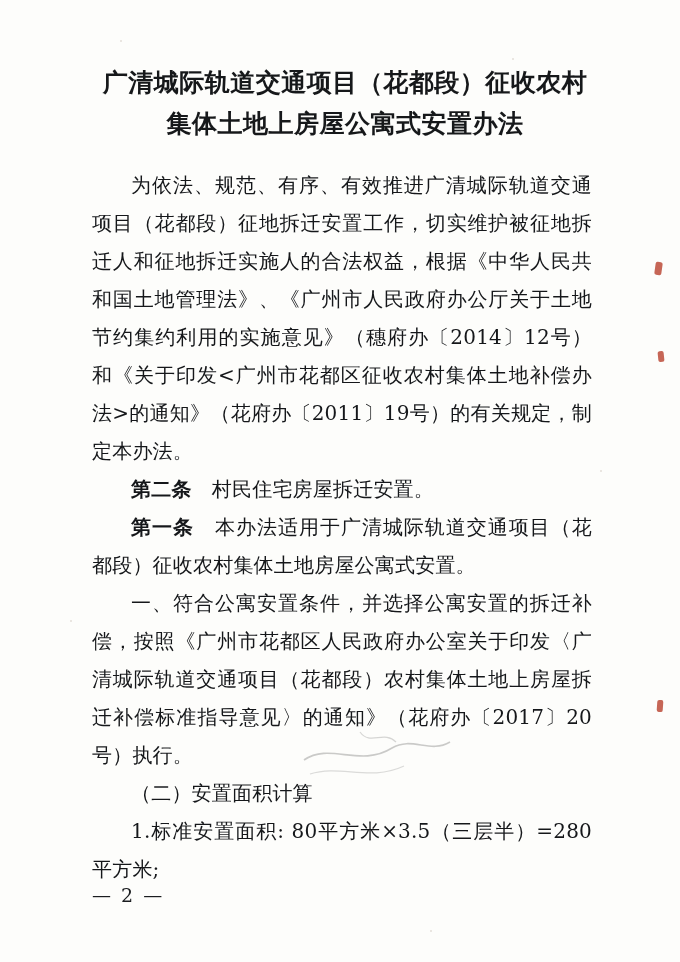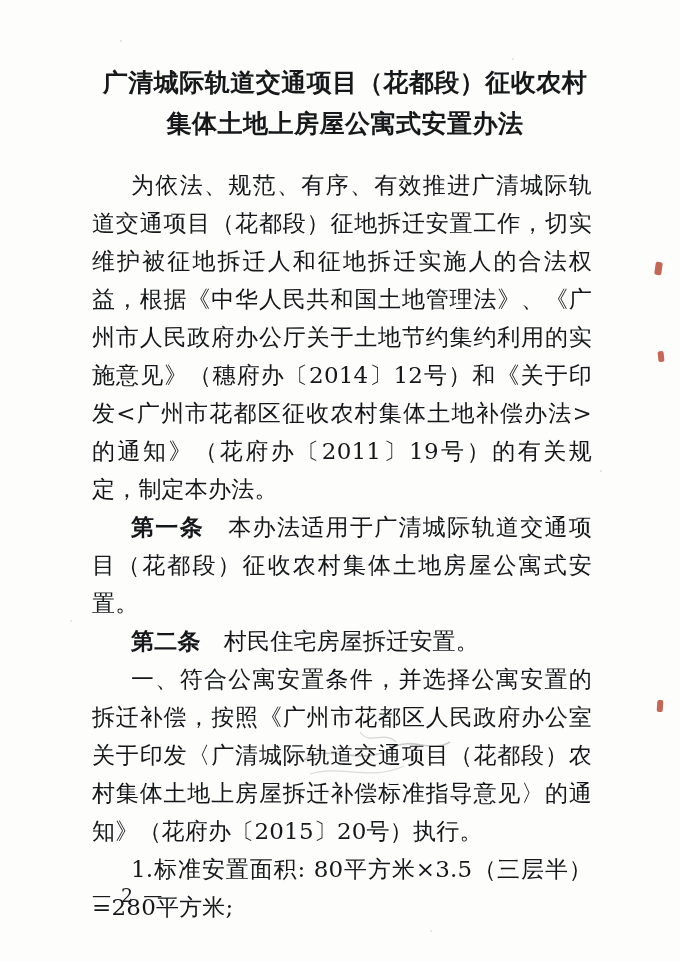--- a/index.html
+++ b/index.html
@@ -39,21 +39,21 @@
     font-family: "DejaVu Serif", "Liberation Serif", serif;
     font-weight: bold;
     font-size: 25px;
     line-height: 41px;
     letter-spacing: 0.5px;
     color: #16181a;
     margin: 0 0 22px 6px;
     white-space: pre-line;
   }
   .para {
-    font-size: 23px;
+    font-size: 20px;
     line-height: 38px;
     color: #15171a;
     text-align: justify;
     text-justify: inter-ideograph;
     margin: 0;
     letter-spacing: 0.2px;
   }
   .para.indent {
     text-indent: 39px;
   }
@@ -104,23 +104,24 @@
   <div class="mark m2"></div>
   <div class="mark m3"></div>
 
   <div class="doc-body">
 
     <h1 class="doc-title">广清城际轨道交通项目（花都段）征收农村
 集体土地上房屋公寓式安置办法</h1>
 
     <div class="para-block">
       <p class="para indent">为依法、规范、有序、有效推进广清城际轨道交通项目（花都段）征地拆迁安置工作，切实维护被征地拆迁人和征地拆迁实施人的合法权益，根据《中华人民共和国土地管理法》、《广州市人民政府办公厅关于土地节约集约利用的实施意见》（穗府办〔2014〕12号）和《关于印发&lt;广州市花都区征收农村集体土地补偿办法&gt;的通知》（花府办〔2011〕19号）的有关规定，制定本办法。</p>
+      <p class="para indent"><span class="strong-lead">第二条</span>　<span>村民住宅房屋拆迁安置。</span></p>
       <p class="para indent"><span class="strong-lead">第一条</span>　<span>本办法适用于广清城际轨道交通项目（花都段）征收农村集体土地房屋公寓式安置。</span></p>
-      <p class="para indent"><span class="strong-lead">第二条</span>　<span>村民住宅房屋拆迁安置。</span></p>
-      <p class="para indent">一、符合公寓安置条件，并选择公寓安置的拆迁补偿，按照《广州市花都区人民政府办公室关于印发〈广清城际轨道交通项目（花都段）农村集体土地上房屋拆迁补偿标准指导意见〉的通知》（花府办〔2015〕20号）执行。</p>
+      <p class="para indent">一、符合公寓安置条件，并选择公寓安置的拆迁补偿，按照《广州市花都区人民政府办公室关于印发〈广清城际轨道交通项目（花都段）农村集体土地上房屋拆迁补偿标准指导意见〉的通知》（花府办〔2017〕20号）执行。</p>
+      <p class="para indent">（二）安置面积计算</p>
       <p class="para indent">1.标准安置面积: 80平方米×3.5（三层半）=280平方米;</p>
 
     </div>
 
   </div>
 
   <svg class="scrawl" viewBox="0 0 180 90">
     <path d="M4 48 C30 30, 60 56, 92 36 C112 24, 130 42, 150 30" stroke="#1c1c1c" stroke-width="1.6" fill="none" opacity="0.45"></path>
     <path d="M10 62 C40 52, 70 70, 104 54" stroke="#1c1c1c" stroke-width="1.2" fill="none" opacity="0.3"></path>
     <path d="M60 20 C70 34, 84 18, 96 30" stroke="#1c1c1c" stroke-width="1.2" fill="none" opacity="0.35"></path>

